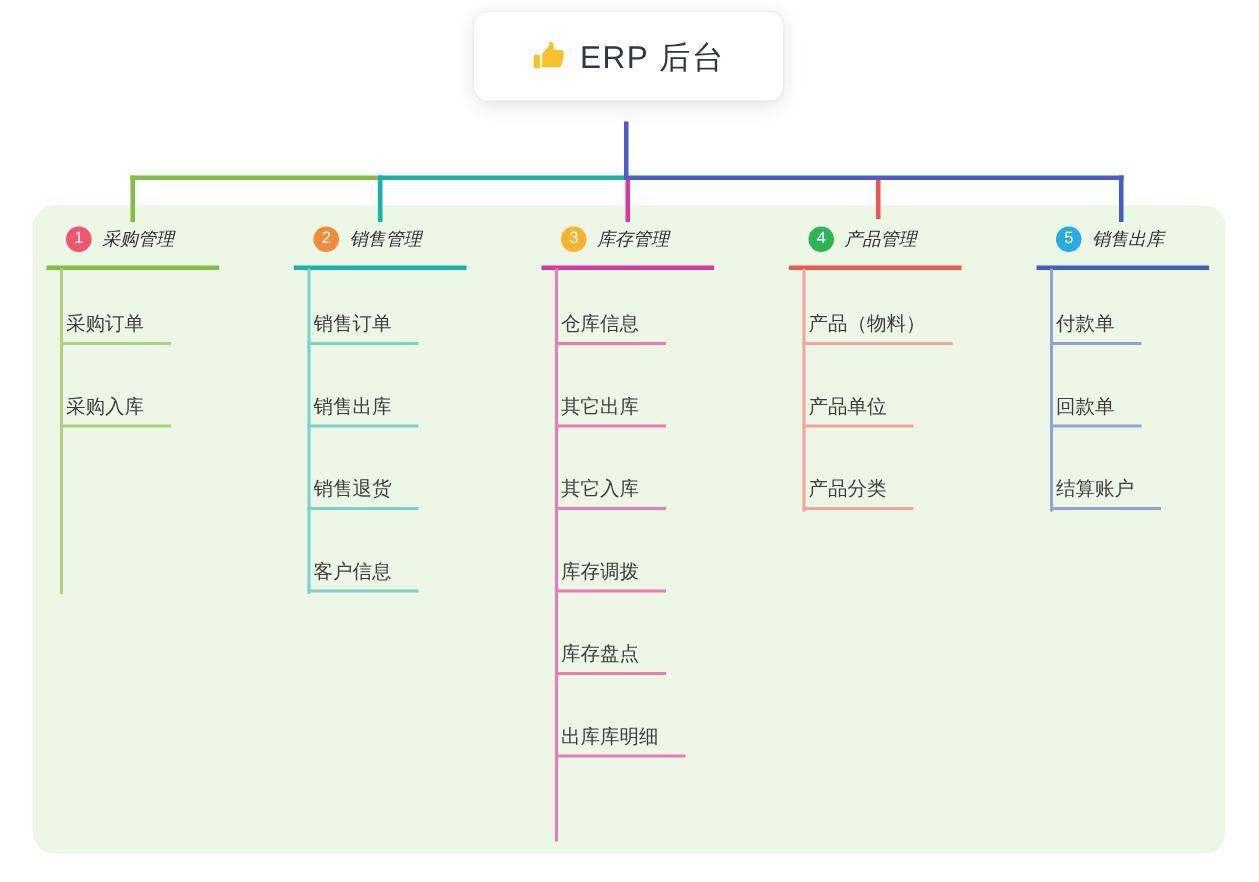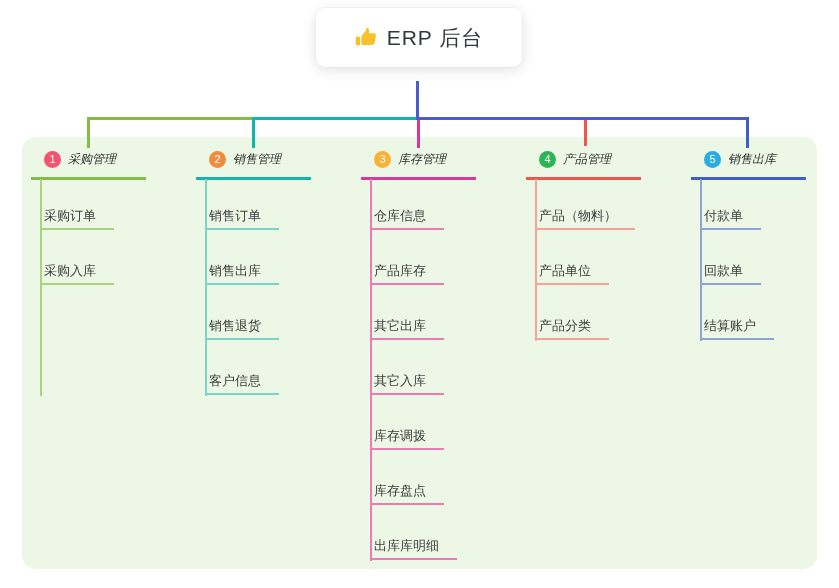--- a/index.html
+++ b/index.html
@@ -109,23 +109,20 @@
     <div class="branch-header">
       <span class="badge">3</span>
       <span class="branch-label">库存管理</span>
     </div>
     <div class="spine" style="height:382px;"></div>
     <div class="children">
       <div class="child">
           <span class="child-label">仓库信息</span>
         </div>
       <div class="child">
-          <span class="child-label">产品库存</span>
-        </div>
-      <div class="child">
           <span class="child-label">其它出库</span>
         </div>
       <div class="child">
           <span class="child-label">其它入库</span>
         </div>
       <div class="child">
           <span class="child-label">库存调拨</span>
         </div>
       <div class="child">
           <span class="child-label">库存盘点</span>

